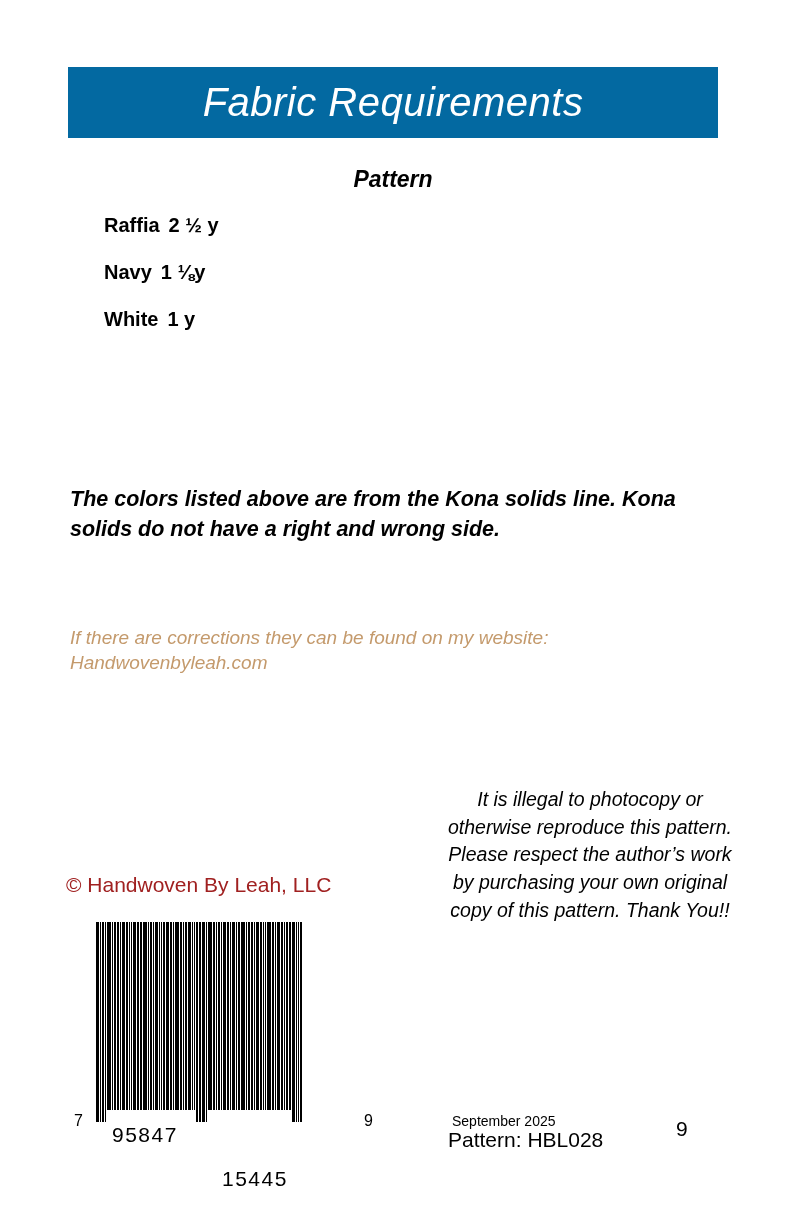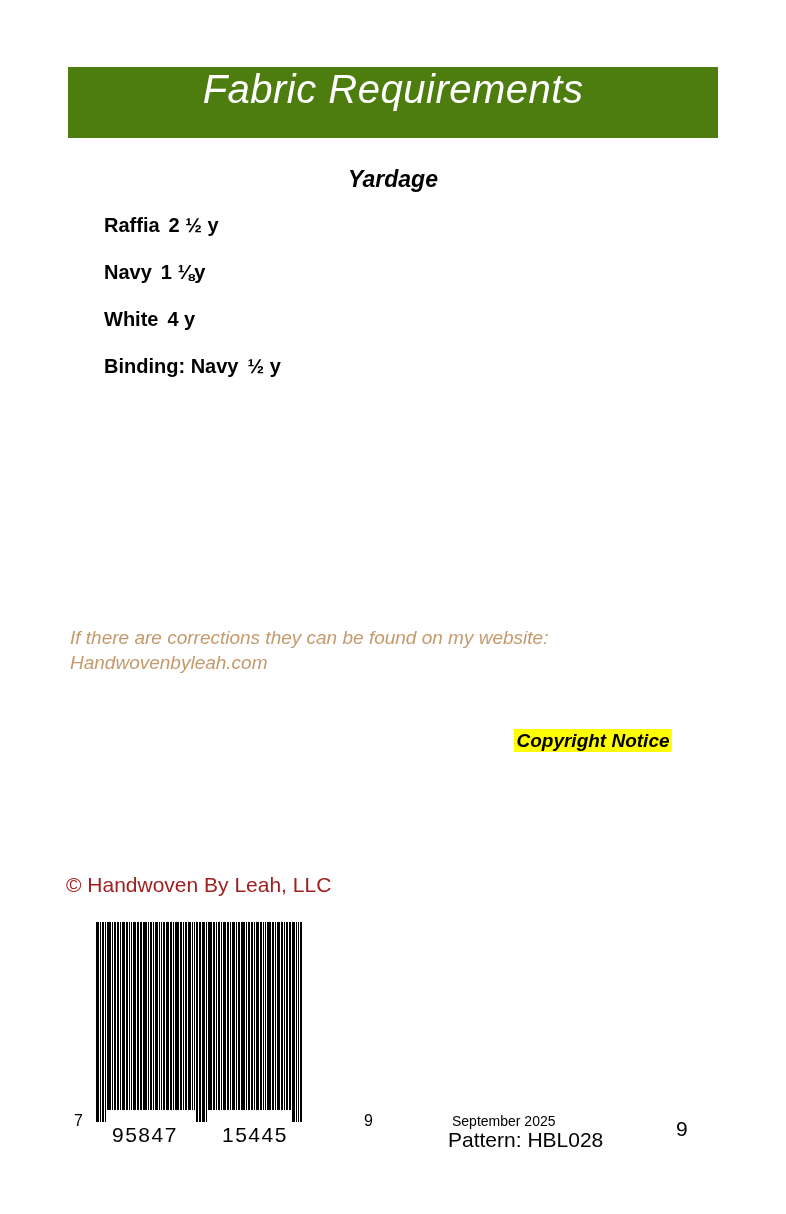--- a/index.html
+++ b/index.html
@@ -22,22 +22,23 @@
     height: 1214px;
   }
 
   
   .banner {
     position: absolute;
     left: 68px;
     top: 67px;
     width: 650px;
     height: 71px;
-    background: #4d7c0f;
+    background: #0369a1;
     display: flex;
+    align-items: center;
     justify-content: center;
   }
   .banner-title {
     font-size: 40px;
     font-style: italic;
     font-weight: normal;
     color: #ffffff;
     letter-spacing: 0.5px;
   }
 
@@ -165,21 +166,21 @@
     height: 26px;
     font-size: 21px;
     font-family: "Liberation Sans", sans-serif;
   }
   .bc-d {
     position: absolute;
     top: 17px;
   }
   .bc-left   { left: 0px;   font-size: 16px; top: 6px; }
   .bc-grp1   { left: 38px;  letter-spacing: 1.5px; }
-  .bc-grp2   { left: 148px; letter-spacing: 1.5px; }
+  .bc-grp2   { left: 148px; letter-spacing: 1.5px; margin-top: 44px; }
   .bc-right  { left: 290px; font-size: 16px; top: 6px; }
 
   
   .footer-pattern {
     position: absolute;
     left: 448px;
     top: 1080px;
     font-size: 21px;
     margin-top: 48px;
   }
@@ -198,47 +199,42 @@
 </style>
 </head>
 <body>
 
 <div class="page">
 
   <div class="banner">
     <div class="banner-title">Fabric Requirements</div>
   </div>
 
-  <div class="yardage-heading">Yardage</div>
+  <div class="yardage-heading">Pattern</div>
 
   <div class="yardage-list">
     <div class="yardage-row">
       <span class="yardage-label">Raffia</span>
       <span class="yardage-value">2 ½ y</span>
     </div>
     <div class="yardage-row">
       <span class="yardage-label">Navy</span>
       <span class="yardage-value">1 ⅛y</span>
     </div>
     <div class="yardage-row">
       <span class="yardage-label">White</span>
-      <span class="yardage-value">4 y</span>
-    </div>
-    <div class="yardage-row">
-      <span class="yardage-label">Binding: Navy</span>
-      <span class="yardage-value">½ y</span>
+      <span class="yardage-value">1 y</span>
     </div>
   </div>
 
+  <div class="note">The colors listed above are from the Kona solids line. Kona solids do not have a right and wrong side.</div>
 
   <div class="corrections">If there are corrections they can be found on my website: Handwovenbyleah.com</div>
 
-  <div class="copyright-title">
-    <span>Copyright Notice</span>
-  </div>
+  <div class="copyright-body">It is illegal to photocopy or otherwise reproduce this pattern. Please respect the author’s work by purchasing your own original copy of this pattern. Thank You!!</div>
 
   <div class="llc-line">© Handwoven By Leah, LLC</div>
 
   <div class="barcode-wrap">
     <div class="barcode-bars" id="barcode-bars">
         <span class="bar" style="width:3px;height:200px;"></span>
         <span class="bar" style="width:1px;height:200px;"></span>
         <span class="bar" style="width:2px;height:200px;"></span>
         <span class="bar" style="width:1px;height:200px;"></span>
         <span class="bar" style="width:4px;height:188px;"></span>

